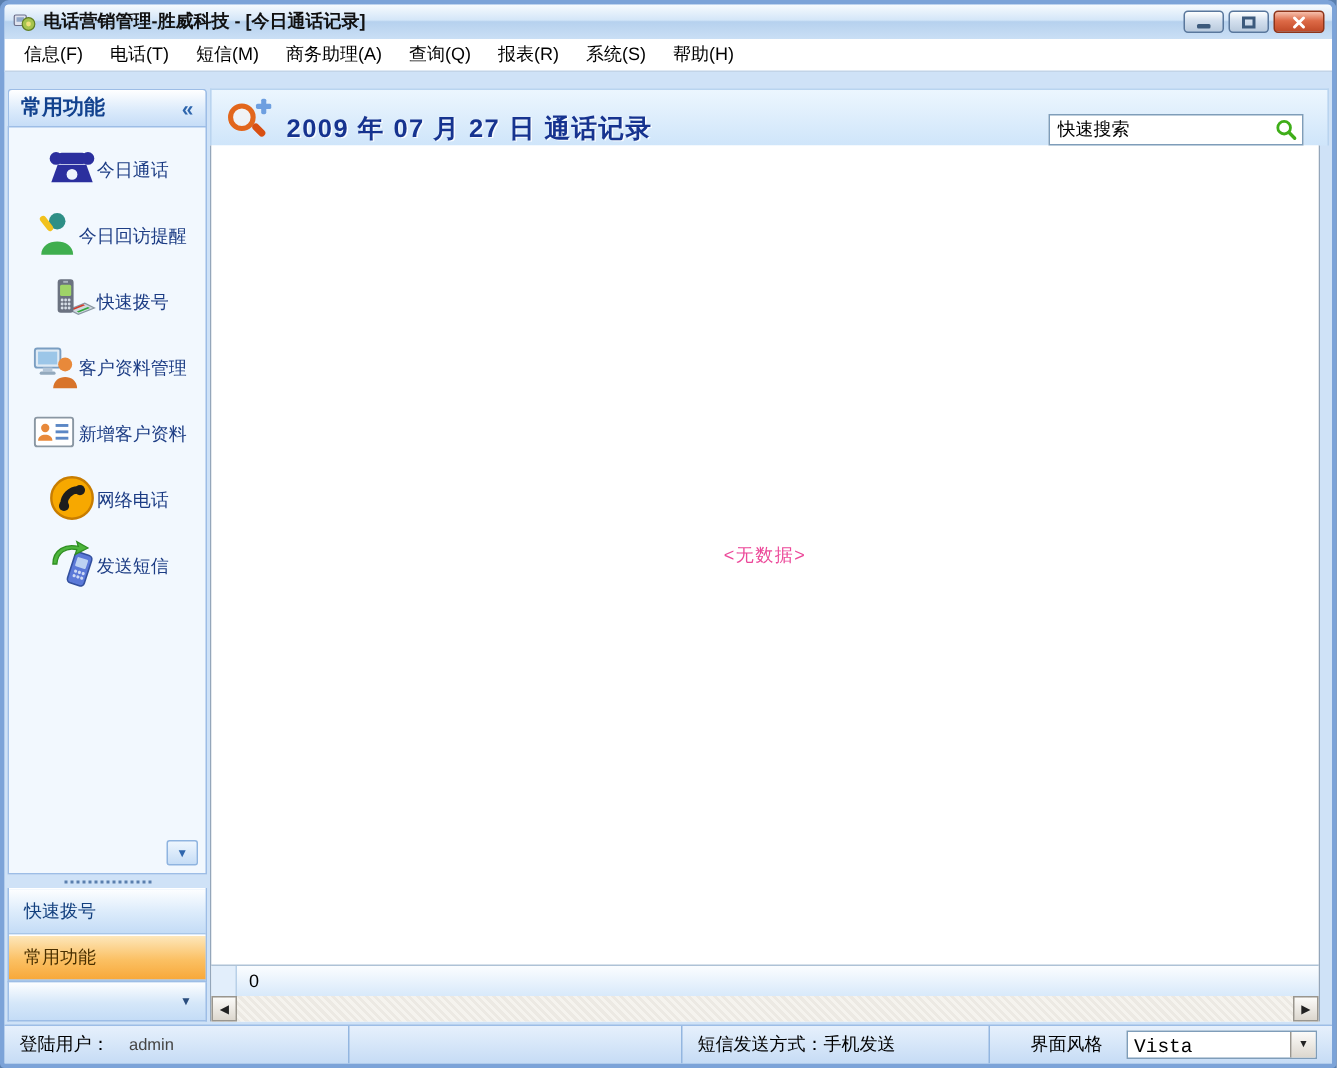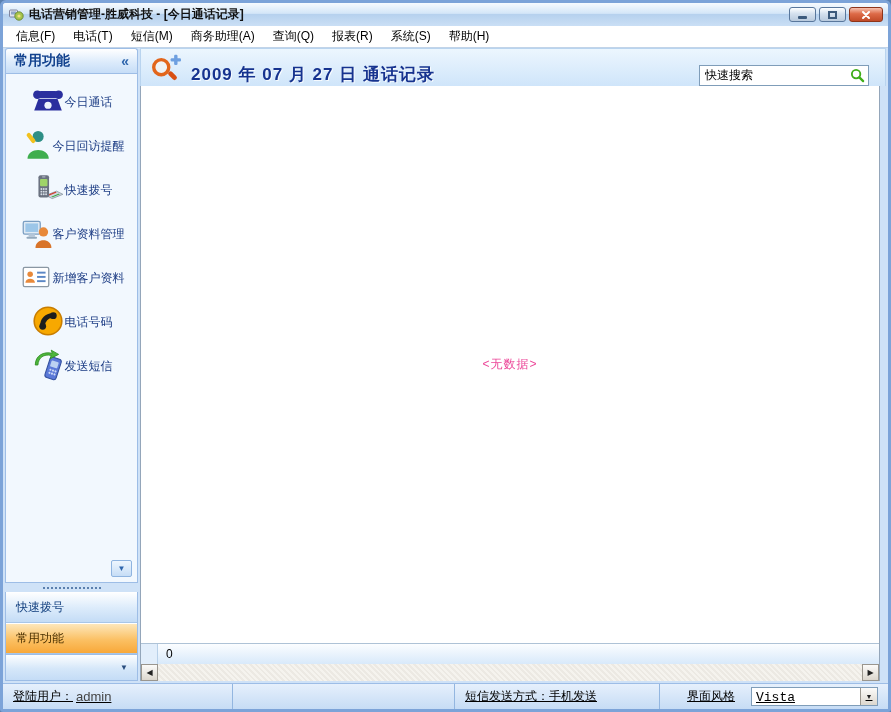--- a/index.html
+++ b/index.html
@@ -19,21 +19,21 @@
   .wbtn.close { width:34px; background:linear-gradient(#f6c0ad,#dd6a47 45%, #c14a28); border-color:#8e3419; }
   .glyph-min { width:9px; height:3px; background:#3c5a7c; margin-top:6px; border-radius:1px; }
   .glyph-max { width:9px; height:8px; border:2px solid #3c5a7c; background:transparent; }
 
   
   .menubar { height:22px; flex:none; background:#ffffff; border-bottom:1px solid #c2d4e8;
              display:flex; align-items:center; padding-left:4px; }
   .menu-item { font-size:12px; color:#000; padding:2px 9px; cursor:pointer; white-space:nowrap; }
 
   
-  .content { flex:1; display:flex; padding:0 2px 2px 2px; gap:2px; min-height:0; background:#cfe2f7; }
+  .content { flex:1; display:flex; padding:11px 2px 2px 2px; gap:2px; min-height:0; background:#cfe2f7; }
 
   
   .sidebar { width:133px; flex:none; display:flex; flex-direction:column; }
   .sb-header { height:25px; flex:none; display:flex; align-items:center; padding:0 8px;
                background:linear-gradient(#ffffff,#dcebfb 55%, #c6ddf7);
                border:1px solid #9dbde6; border-bottom:none; border-radius:3px 3px 0 0;
                font-size:14px; font-weight:bold; color:#12428e; }
   .sb-header .caption { flex:1; }
   .sb-collapse { font-size:14px; font-weight:bold; color:#2f66ad; cursor:pointer; }
   .sb-panel { flex:1; background:#f2f8fe; border:1px solid #9dbde6; display:flex; flex-direction:column;
@@ -84,26 +84,26 @@
   .footer-count { font-size:12px; color:#000; align-self:center; margin-left:8px; }
   .hscroll { height:17px; flex:none; display:flex; background:repeating-linear-gradient(45deg,#ece9e3 0 2px,#f5f3ee 2px 4px); }
   .scroll-btn { width:17px; height:17px; flex:none; display:flex; align-items:center; justify-content:center;
                 font-size:8px; color:#222; border:1px solid #9a968e;
                 background:linear-gradient(#fcfbf9,#dcd7ce); cursor:pointer; }
   .scroll-track { flex:1; cursor:pointer; }
 
   
   .statusbar { height:26px; flex:none; display:flex; align-items:stretch; font-size:12px; color:#000;
                background:linear-gradient(#e6f0fc,#c6dcf5); border-top:1px solid #9dbde6; }
-  .status-cell { display:flex; align-items:center; padding:8px 10px; border-right:1px solid #93b6e0; white-space:nowrap;text-decoration:underline; }
+  .status-cell { display:flex; align-items:center; padding:8px 10px; border-right:1px solid #93b6e0; white-space:nowrap; }
   .status-cell.s1 { width:230px; }
   .status-cell.s2 { width:222px; }
   .status-cell.s3 { width:205px; }
   .status-cell.s4 { flex:1; border-right:none; gap:16px; padding-left:14px;justify-content:flex-end; }
-  .login-user { font-size:13px; color:#444; margin-left:3px;text-align:right; }
+  .login-user { font-size:11px; color:#444; margin-left:13px;text-align:right; }
   .combo { width:127px; height:19px; border:1px solid #7f9db9; background:#fff; display:flex; cursor:pointer; }
   .combo-value { flex:1; font-family:"Liberation Mono","DejaVu Sans Mono",monospace; font-size:13px;
                  padding:2px 4px; overflow:hidden; white-space:nowrap; }
   .combo-btn { width:17px; flex:none; display:flex; align-items:center; justify-content:center; font-size:7px;
                color:#222; border-left:1px solid #9a968e; background:linear-gradient(#fcfbf9,#dcd7ce); }
 </style>
 </head>
 <body>
 
 <div class="window">
@@ -221,21 +221,21 @@
           <span class="lbl">新增客户资料</span>
         </div>
 
         <div class="sb-item">
           <svg width="34" height="34" viewBox="0 0 32 32">
             <circle cx="16" cy="16" r="13" fill="#f7a800" stroke="#c87d00" stroke-width="1.5"></circle>
             <path d="M11,21 a9,9 0 0 1 10,-10" stroke="#1d1d1d" stroke-width="4.6" fill="none" stroke-linecap="round"></path>
             <circle cx="11" cy="21" r="3.2" fill="#1d1d1d"></circle>
               <circle cx="21" cy="11" r="3.2" fill="#1d1d1d"></circle>
           </svg>
-          <span class="lbl">电话号码</span>
+          <span class="lbl">网络电话</span>
         </div>
 
         <div class="sb-item">
           <svg width="34" height="34" viewBox="0 0 32 32">
             <g transform="rotate(18 20 20)">
               <rect x="15" y="9" width="11" height="20" rx="2.5" fill="#5b79d8" stroke="#33509e" stroke-width="1"></rect>
               <rect x="17" y="12" width="7" height="6" rx="0.8" fill="#bcd2f2"></rect>
               <g fill="#cdd9f4">
                 <circle cx="18.5" cy="21" r="1"></circle>
                   <circle cx="21" cy="21" r="1"></circle>

